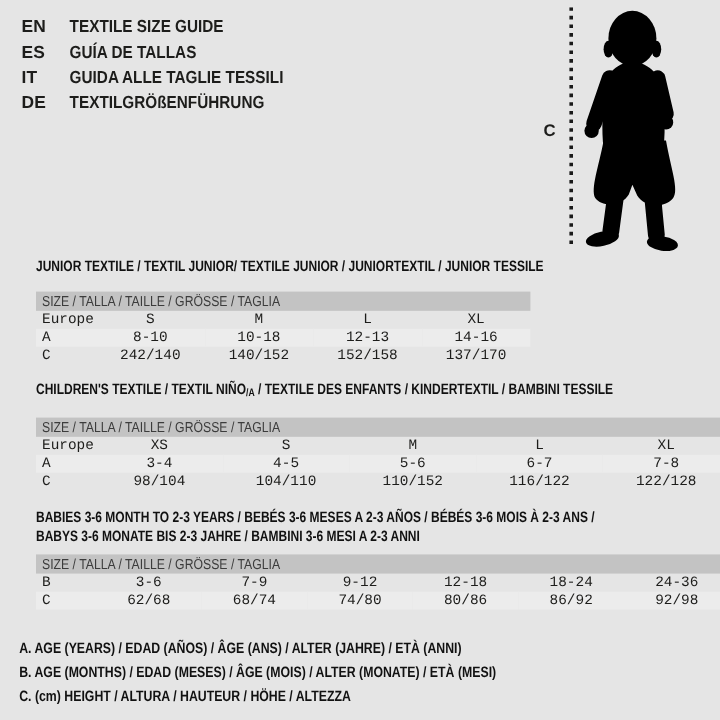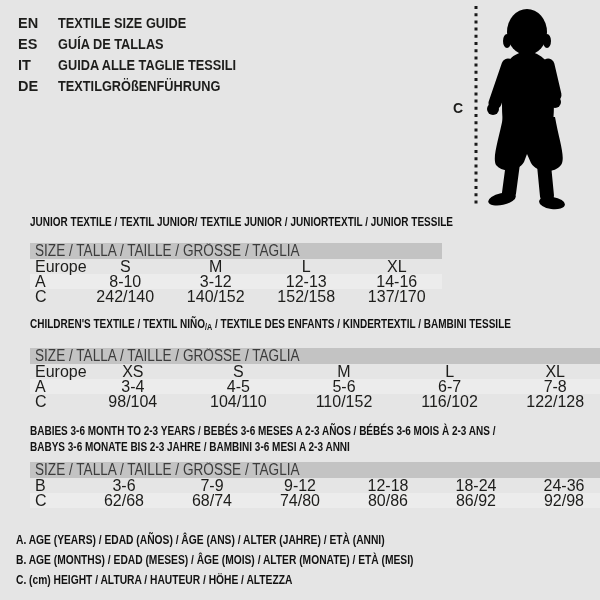--- a/index.html
+++ b/index.html
@@ -32,33 +32,33 @@
   .tsec.s2 { top: 317px; width: 578px; }
   .tsec.s3 { top: 423px; width: 578px; }
   .tbl-title {
     font-weight: bold; font-size: 12.5px; line-height: 14px; color: #111;
     white-space: nowrap; transform: scaleX(0.8); transform-origin: 0 0;
   }
   .s3 .tbl-title { line-height: 16px; }
   .tbl-title .subscript { font-size: 9px; vertical-align: -2px; }
   .bar {
     height: 16px; background: #c3c3c3; line-height: 16px;
-    font-size: 16px; color: #3c3c3c; padding-left: 5px; overflow: hidden;
+    font-size: 12px; color: #3c3c3c; padding-left: 5px; overflow: hidden;
   }
   .s1 .bar, .s2 .bar { margin-top: 14px; }
   .s3 .bar { margin-top: 7px; }
   .bar .cond { display: inline-block; transform: scaleX(0.85); transform-origin: 0 50%; white-space: nowrap; }
 
   table.szt { border-collapse: collapse; table-layout: fixed; }
   .s1 table.szt { width: 412px; }
   .s2 table.szt, .s3 table.szt { width: 578px; }
   col.c-lbl { width: 50px; }
   table.szt td {
-    height: 15px; line-height: 15px; font-size: 16px;
-    text-align: center; padding: 0; white-space: nowrap;
+    height: 15px; line-height: 15px; font-size: 12px;
+    text-align: center; padding: 0; white-space: nowrap; font-family: Liberation Mono, monospace;
   }
   table.szt td.lbl { text-align: left; padding-left: 5px; }
   tr.shaded { background: #ececec; }
 
   
   .legend { position: absolute; left: 16px; top: 530px; }
   .legend-line {
     font-weight: bold; font-size: 12.5px; line-height: 20px; color: #111;
     white-space: nowrap; transform: scaleX(0.82); transform-origin: 0 0;
   }
@@ -128,21 +128,21 @@
         <tr>
           <td class="lbl">Europe</td>
           <td>S</td>
           <td>M</td>
           <td>L</td>
           <td>XL</td>
         </tr>
         <tr class="shaded">
           <td class="lbl">A</td>
           <td>8-10</td>
-          <td>3-12</td>
+          <td>10-18</td>
           <td>12-13</td>
           <td>14-16</td>
         </tr>
         <tr>
           <td class="lbl">C</td>
           <td>242/140</td>
           <td>140/152</td>
           <td>152/158</td>
           <td>137/170</td>
         </tr>
@@ -181,21 +181,21 @@
           <td>4-5</td>
           <td>5-6</td>
           <td>6-7</td>
           <td>7-8</td>
         </tr>
         <tr>
           <td class="lbl">C</td>
           <td>98/104</td>
           <td>104/110</td>
           <td>110/152</td>
-          <td>116/102</td>
+          <td>116/122</td>
           <td>122/128</td>
         </tr>
       </tbody>
     </table>
   </section>
 
   <section class="tsec s3">
     <div class="tbl-title">BABIES 3-6 MONTH TO 2-3 YEARS / BEBÉS 3-6 MESES A 2-3 AÑOS / BÉBÉS 3-6 MOIS À 2-3 ANS /</div>
     <div class="tbl-title">BABYS 3-6 MONATE BIS 2-3 JAHRE / BAMBINI 3-6 MESI A 2-3 ANNI</div>
     <div class="bar">

